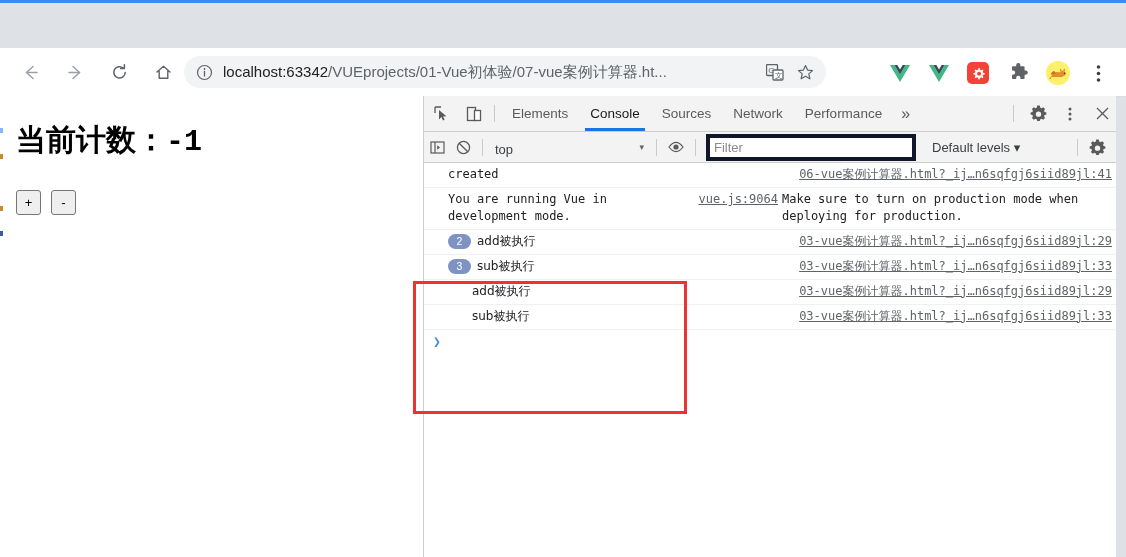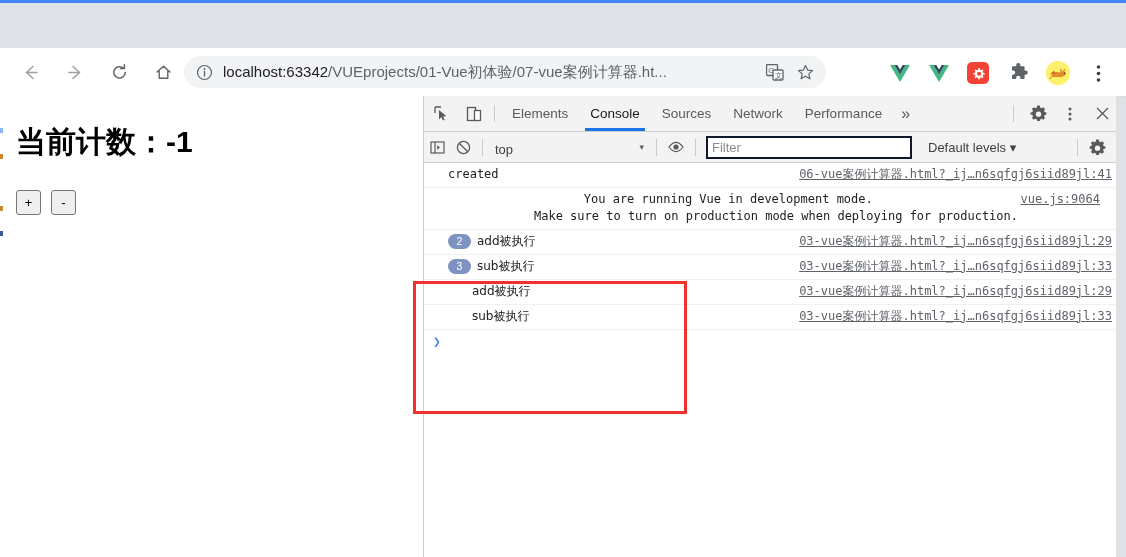--- a/index.html
+++ b/index.html
@@ -158,21 +158,21 @@
     width: 434px; height: 461px;
     background: #ffffff;
     overflow: hidden;
   }
   .page-inner { padding: 20px 16px 0 16px; }
   .counter-title {
     font-size: 30px;
     font-weight: bold;
     color: #000;
     margin: 8px 0 0 0;
-    font-family: Liberation Sans, sans-serif;
+    font-family: Liberation Mono, monospace;
     line-height: 1.2;
   }
   .btn-row { margin-top: 30px; display: flex; gap: 10px; }
   .pbtn {
     min-width: 25px; height: 25px;
     padding: 0 6px;
     background: #efefef;
     border: 1px solid #767676;
     border-radius: 3px;
     font-size: 13px;
@@ -260,21 +260,21 @@
     flex: 0 0 auto;
   }
   .ctx-select .caret {
     position: absolute; right: 6px; top: 50%;
     transform: translateY(-50%);
     font-size: 9px; color: #5f6368;
   }
   .filter-input {
     width: 194px; height: 19px;
     background: #ffffff;
-    border: 2px solid #0f172a;
+    border: 4px solid #0f172a;
     font-size: 13px;
     color: #8a8a8a;
     padding: 0 4px;
     display: flex; align-items: center;
     flex: 0 0 auto;
     margin-left: 4px;
   }
   .levels {
     font-size: 13px; color: #3c4043;
     padding: 0 8px;
@@ -316,21 +316,21 @@
     border-radius: 8px;
     background: #7f93c2;
     color: #ffffff;
     font-size: 10.5px;
     font-family: "Liberation Sans", sans-serif;
     margin-right: 6px;
     vertical-align: middle;
     position: relative;
     top: 1px;
   }
-  .msg.multiline { flex-direction: column; padding-right: 12px; text-align: center; }
+  .msg.multiline { padding-right: 0; }
   .msg-multi-row { display: flex; width: 100%; align-items: flex-start; }
   .prompt-row {
     padding: 5px 0 6px 24px;
     position: relative;
     min-height: 18px;
   }
   .prompt-caret {
     position: absolute; left: 9px; top: 4px;
     color: #4285f4; font-size: 13px;
     font-family: "DejaVu Sans Mono", monospace;

